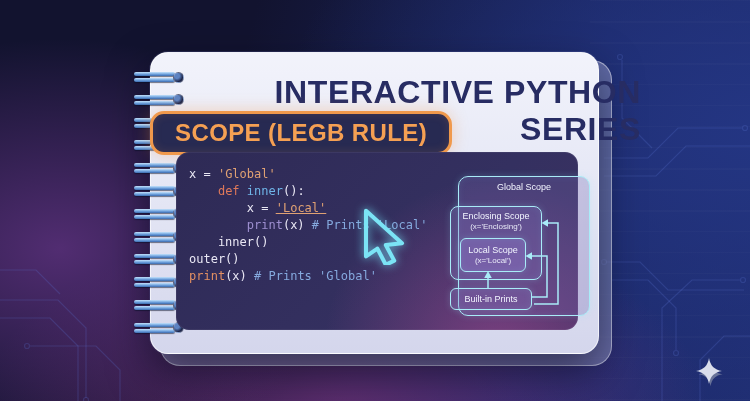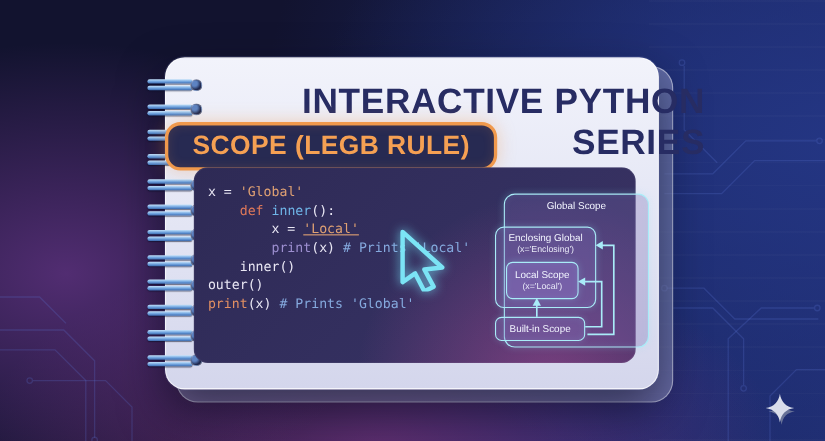--- a/index.html
+++ b/index.html
@@ -172,30 +172,30 @@
   </svg>
 
   <div class="diagram">
     <div class="scope-box global-box">
       <div style="padding-top:5px">
         <div class="scope-title">Global Scope</div>
       </div>
     </div>
     <div class="scope-box enclosing-box">
       <div style="padding-top:4px">
-        <div class="scope-title">Enclosing Global</div>
+        <div class="scope-title">Enclosing Scope</div>
         <div class="scope-sub">(x='Enclosing')</div>
       </div>
     </div>
     <div class="scope-box local-box">
       <div class="scope-title">Local Scope</div>
       <div class="scope-sub">(x='Local')</div>
     </div>
     <div class="scope-box builtin-box">
-      <div class="scope-title">Built-in Scope</div>
+      <div class="scope-title">Built-in Prints</div>
     </div>
     <svg class="arrows" width="132" height="140" viewBox="0 0 132 140">
       <g stroke="#a9ecf8" stroke-width="1.5" fill="none">
         <path d="M50,112 L50,99"></path>
         <path d="M94,121 H109 V80 H91"></path>
         <path d="M96,128 H120 V47 H107"></path>
       </g>
       <g fill="#a9ecf8">
         <polygon points="50,95 46.2,102 53.8,102"></polygon>
         <polygon points="87.5,80 94,76.2 94,83.8"></polygon>

